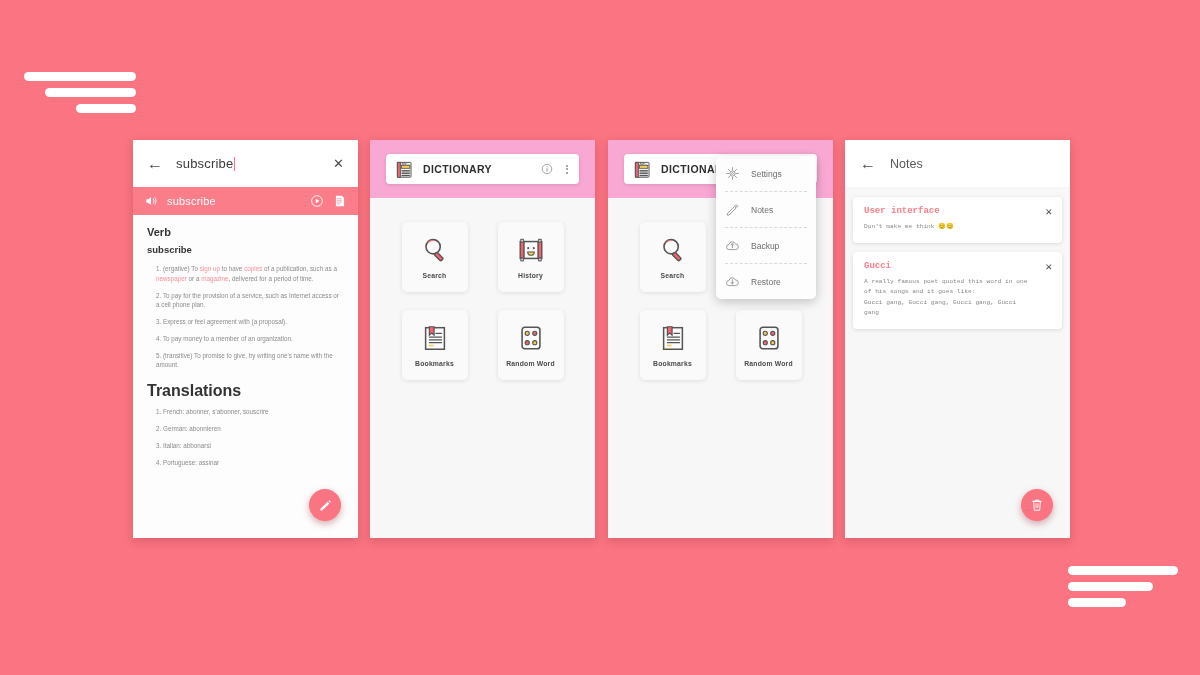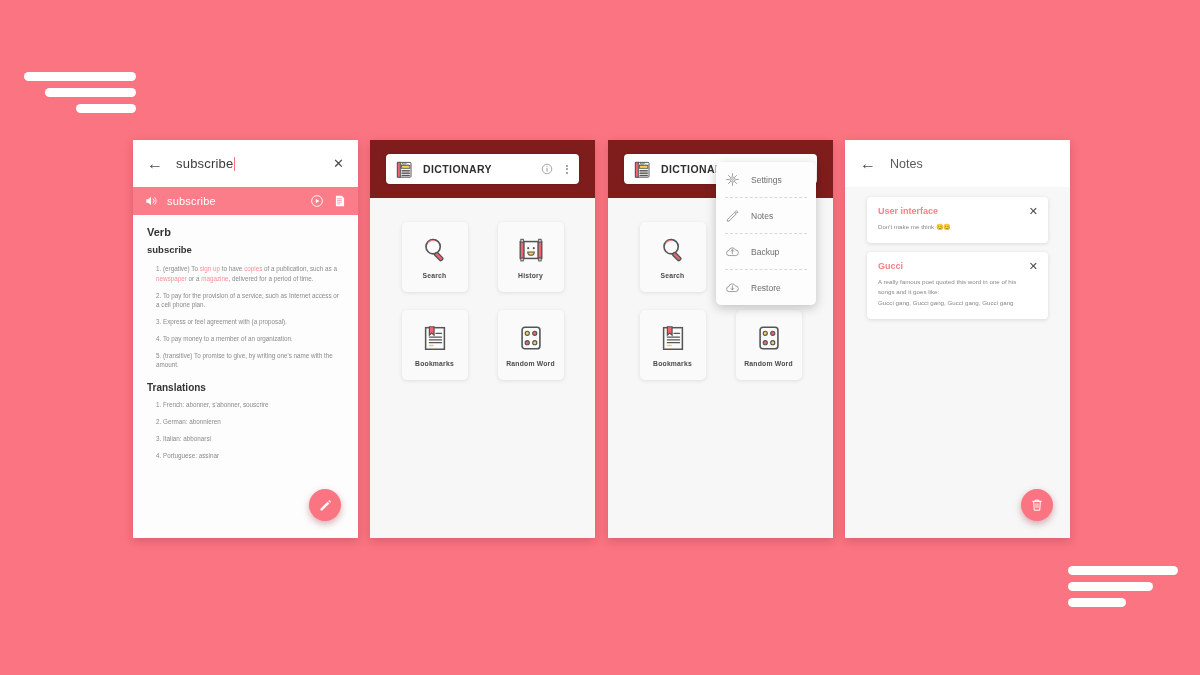--- a/index.html
+++ b/index.html
@@ -58,34 +58,34 @@
   .wb-ico { width: 14px; height: 14px; }
 
   .def-body { padding: 11px 14px 0 14px; background: #fdfdfd; height: 343px; }
   .pos { font-size: 11px; font-weight: bold; color: #333; margin-bottom: 6px; }
   .headword { font-size: 9.5px; font-weight: bold; color: #333; margin-bottom: 9px; }
   .def-list { list-style: none; padding-left: 9px; }
   .def-list li {
     font-size: 6.3px; color: #8b8b8b; line-height: 1.55; margin-bottom: 7px;
   }
   .lk { color: #fb8e99; }
-  .tr-head { font-size: 10px; font-weight: bold; color: #333; margin: 12px 0 8px 0; }
+  .tr-head { font-size: 16px; font-weight: bold; color: #333; margin: 12px 0 8px 0; }
   .tr-list { list-style: none; padding-left: 9px; }
   .tr-list li { font-size: 6.3px; color: #8b8b8b; margin-bottom: 10px; }
 
   .fab {
     position: absolute; width: 32px; height: 32px; border-radius: 50%;
     background: #fa7481; display: flex; align-items: center; justify-content: center;
     box-shadow: 0 3px 7px rgba(150,30,45,0.36); cursor: pointer;
   }
   #fab-edit { right: 17px; bottom: 17px; }
   #fab-delete { right: 17px; bottom: 17px; }
 
   
-  .home-head { height: 58px; background: #7f1d1d; display: flex;
+  .home-head { height: 58px; background: #f9a8d4; display: flex;
     align-items: center; justify-content: center; position: relative; }
   .head-card {
     width: 193px; height: 30px; background: #ffffff; border-radius: 4px;
     box-shadow: 0 1px 4px rgba(0,0,0,0.13);
     display: flex; align-items: center; padding: 0 9px; gap: 9px;
   }
   .book-ico { width: 19px; height: 19px; flex: 0 0 19px; }
   .app-title { flex: 1; font-size: 10.5px; font-weight: bold; color: #2e2e2e; letter-spacing: .4px; }
   .info-ico { width: 12px; height: 12px; flex: 0 0 12px; }
   .dots { display: flex; flex-direction: column; gap: 1.5px; padding: 0 2px 0 4px; cursor: pointer; }
@@ -100,37 +100,37 @@
     width: 66px; height: 70px; background: #fafafa; border-radius: 5px;
     box-shadow: 0 1px 4px rgba(0,0,0,0.10);
     display: flex; flex-direction: column; align-items: center;
     justify-content: center; gap: 7px; cursor: pointer;
   }
   .tile svg { width: 30px; height: 30px; }
   .tile .lbl { font-size: 6.8px; color: #4a4a4a; font-weight: bold; letter-spacing: .2px; }
 
   
   .menu {
-    position: absolute; left: 108px; top: 22px; width: 100px;
+    position: absolute; left: 108px; top: 16px; width: 100px;
     background: #fdfdfd; border-radius: 5px;
     box-shadow: 0 3px 11px rgba(0,0,0,0.22); overflow: hidden; z-index: 5;
   }
   .menu-item {
     height: 35px; display: flex; align-items: center; gap: 11px;
     padding: 0 9px; cursor: pointer;
   }
   .menu-item svg { width: 15px; height: 15px; flex: 0 0 15px; }
   .menu-item .mlbl { font-size: 8.5px; color: #6d6d6d; }
   .menu-sep { border-top: 1px dashed #d9d9d9; margin: 0 9px; }
 
   
   .notes-head { height: 47px; background: #ffffff; display: flex; align-items: center;
     padding: 0 15px; gap: 14px; }
   .notes-title { font-size: 12.5px; color: #5a5a5a; }
-  .notes-body { padding: 10px 22px; }
+  .notes-body { padding: 10px 8px; font-family: Liberation Mono, monospace; }
   .note-card {
     background: #ffffff; border-radius: 4px; padding: 9px 11px 11px 11px;
     box-shadow: 0 1px 4px rgba(0,0,0,0.12); margin-bottom: 9px; position: relative;
   }
   .note-title { font-size: 9px; color: #fb7d8a; font-weight: bold; margin-bottom: 6px; }
   .note-body { font-size: 6.2px; color: #888; line-height: 1.65; padding-right: 18px; }
   .note-x { position: absolute; right: 10px; top: 8px; font-size: 11px; color: #4b4b4b; cursor: pointer; }
 </style>
 </head>
 <body>

